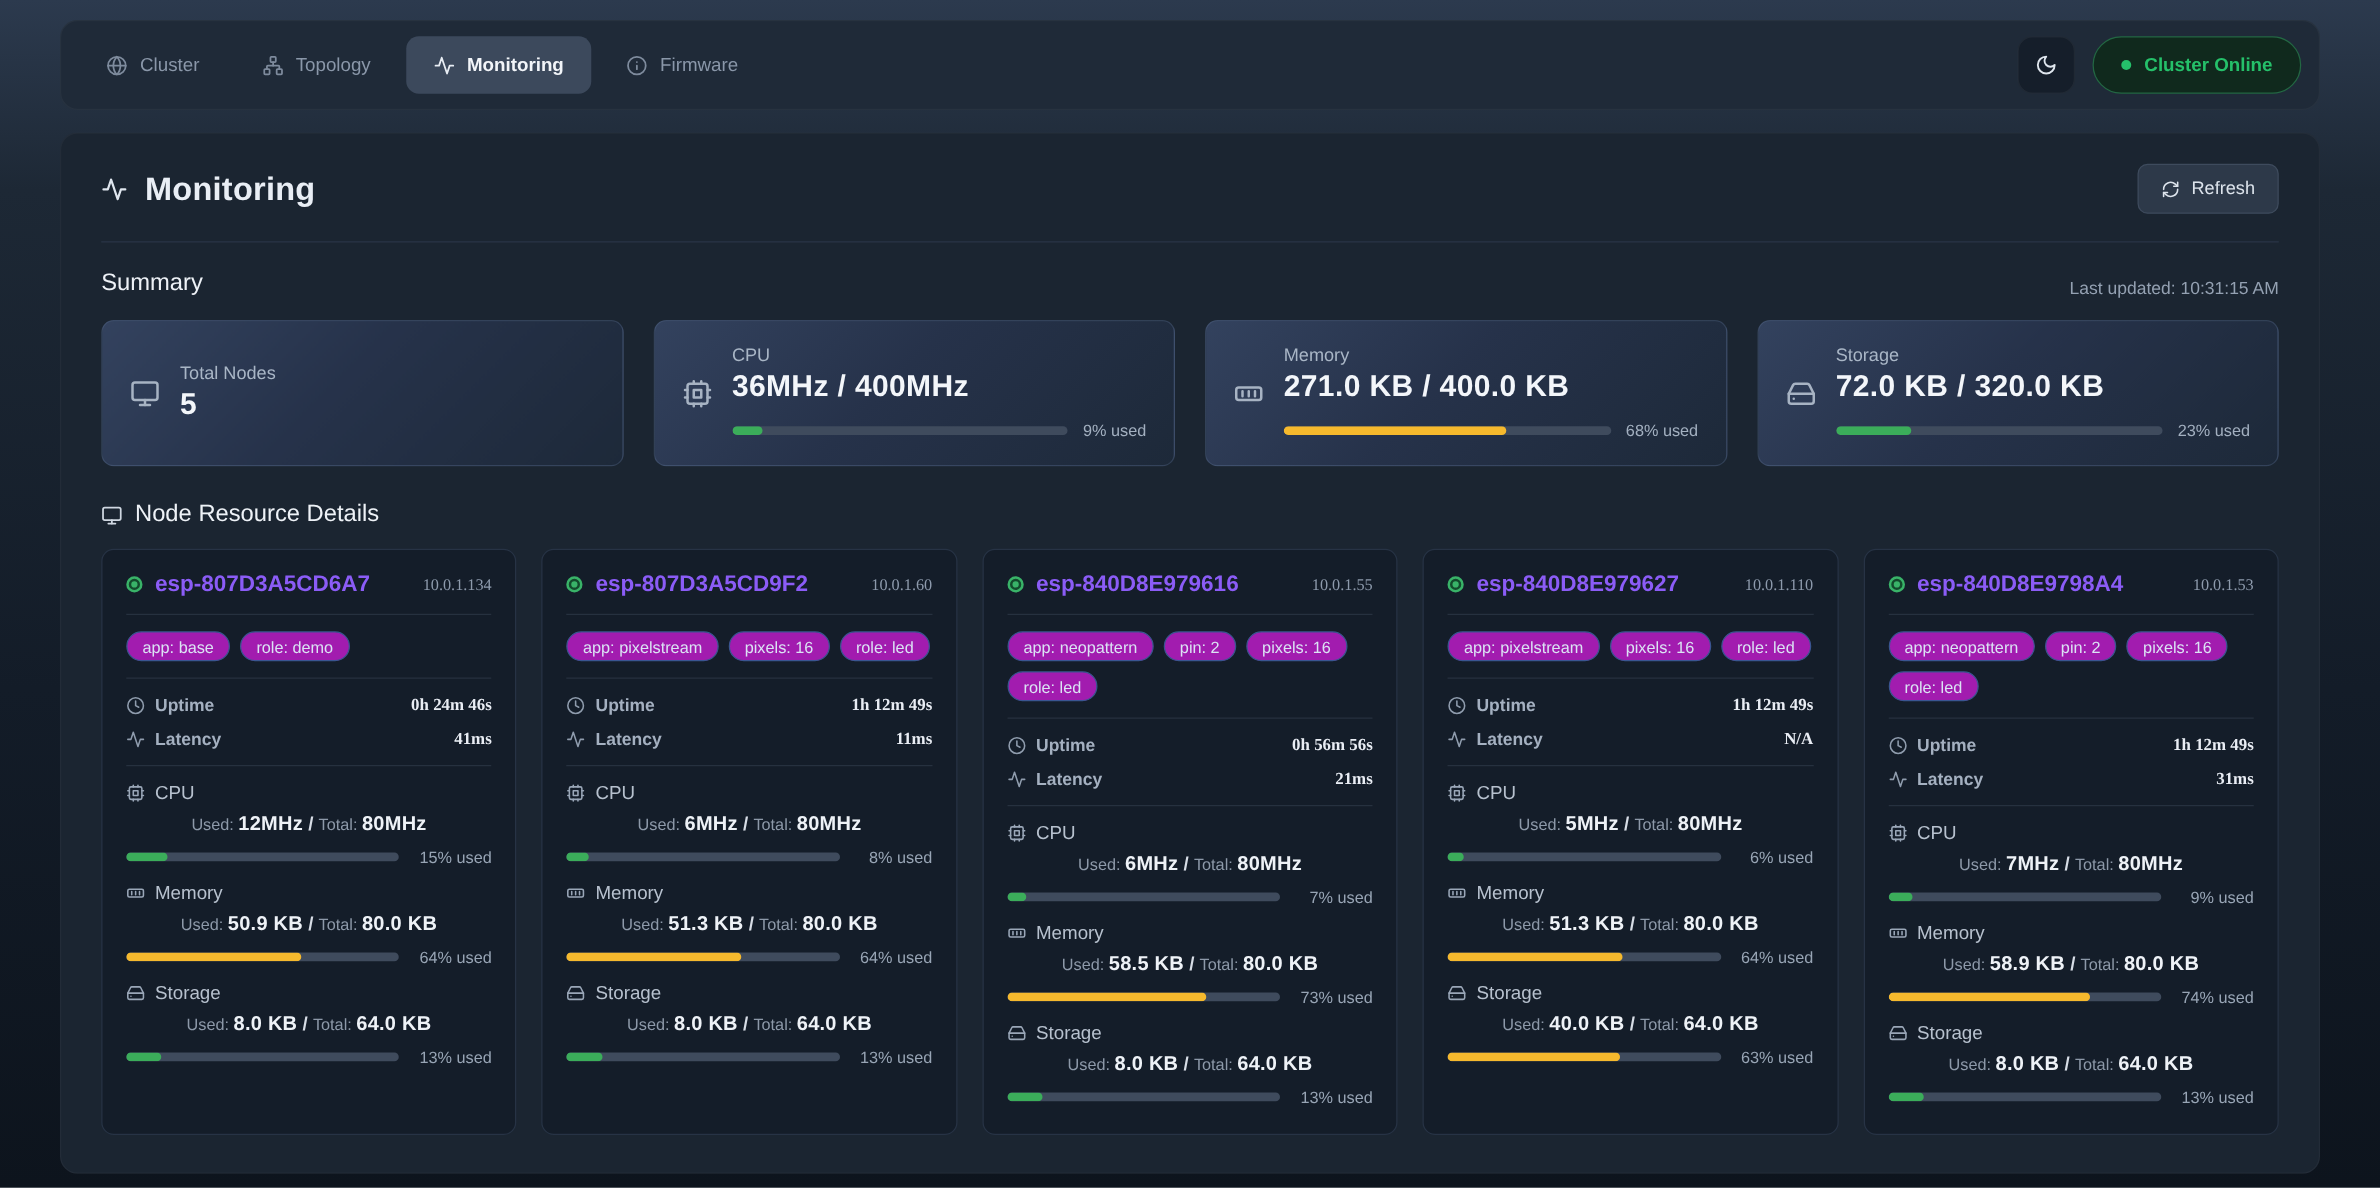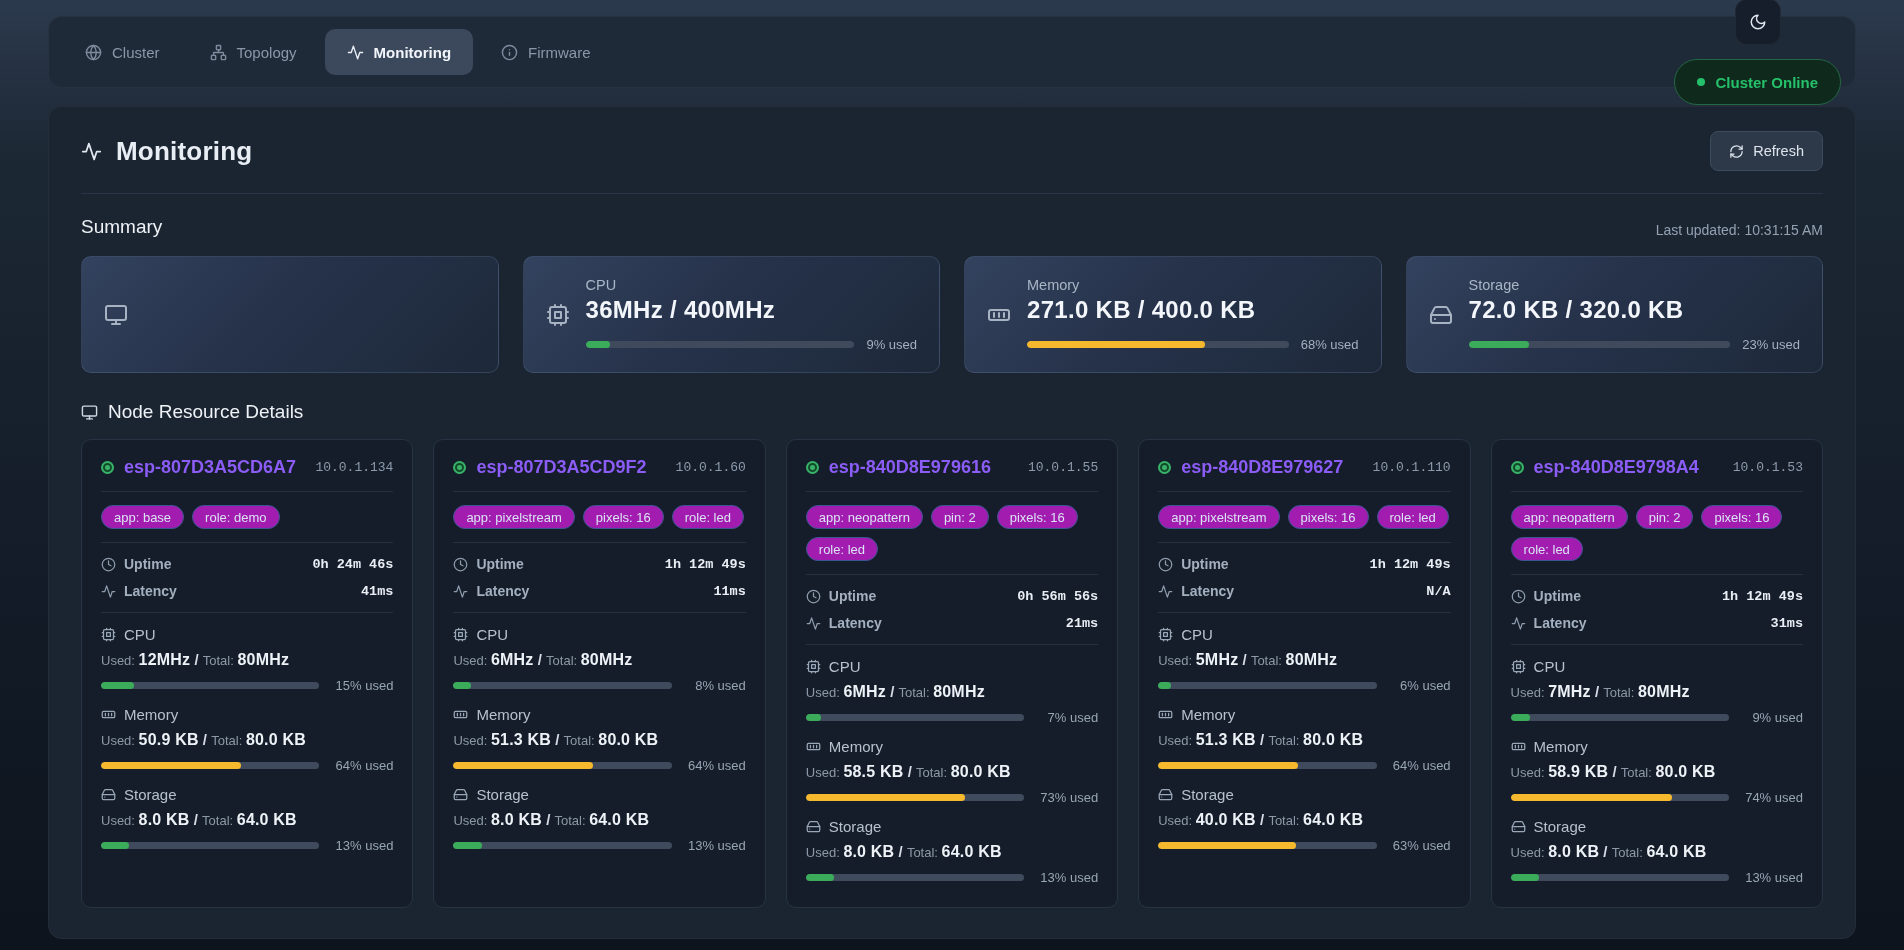--- a/index.html
+++ b/index.html
@@ -2,42 +2,42 @@
 <html><head>
 <meta charset="utf-8">
 <style>
   * { margin:0; padding:0; box-sizing:border-box; }
   html,body { width:1904px; height:950px; overflow:hidden; }
   body {
     font-family:"Liberation Sans","DejaVu Sans",sans-serif;
     background:linear-gradient(180deg,#2c3a4e 0%,#1d2835 16%,#131c28 58%,#0d141d 100%);
     color:#e9eef5;
   }
-  .mono { font-family:Liberation Mono, monospace; }
+  .mono { font-family:Liberation Serif, serif; }
   .icon { display:inline-flex; align-items:center; justify-content:center; flex:none; }
   .icon svg { width:1em; height:1em; display:block; }
 
   
   .nav {
     margin:16px 48px 0; height:72px; border-radius:14px;
     background:#1f2a38; border:1px solid rgba(255,255,255,0.04);
     display:flex; align-items:center; padding:0 14px;
   }
   .tabs { display:flex; align-items:center; gap:6px; }
   .tab {
     display:flex; align-items:center; gap:10px; height:46px; padding:0 22px;
     border-radius:10px; border:none; background:transparent; cursor:pointer;
     font-family:inherit; font-size:15px; color:#8focal;
     color:#8removed;
   }
   .tab { color:#8a97a9; }
   .tab .icon { font-size:17px; color:#7e8b9d; }
   .tab.active { background:#3c495c; color:#f2f5f9; font-weight:bold; }
   .tab.active .icon { color:#e8edf4; }
-  .nav-right { margin-left:auto; display:flex; align-items:center; gap:14px;flex-direction:column; }
+  .nav-right { margin-left:auto; display:flex; align-items:center; gap:14px; }
   .icon-btn {
     width:46px; height:46px; border-radius:12px; background:#151e2a; border:1px solid rgba(255,255,255,0.05);
     display:flex; align-items:center; justify-content:center; cursor:pointer; color:#dfe6ee; font-size:18px;
   }
   .status-pill {
     height:46px; padding:0 22px; border-radius:999px; display:flex; align-items:center; gap:10px;
     background:#10291d; border:1px solid #236743; color:#25c06a; font-weight:bold; font-size:15px; cursor:default;
   }
   .status-pill .dot { width:8px; height:8px; border-radius:50%; background:#25c06a; }
 
@@ -93,21 +93,21 @@
     padding:4px 12px 3px; border-radius:999px; background:#a21caf; border:1px solid #3a5590;
     font-size:13px; color:#dbe3f4; white-space:nowrap;
   }
   .stat-row { display:flex; align-items:center; margin:11px 0; }
   .stat-row .icon { font-size:15px; color:#8f9cad; margin-right:8px; }
   .stat-label { font-size:14px; font-weight:bold; color:#a4b0c0; }
   .stat-value { margin-left:auto; font-size:13.5px; font-weight:bold; color:#e9edf4; }
   .res-block { margin-top:13px; }
   .res-head { display:flex; align-items:center; gap:8px; font-size:15px; color:#b7c1ce; }
   .res-head .icon { font-size:15px; color:#9aa7b8; }
-  .res-usage { margin:8px 0 9px; font-size:13px; color:#8d99a9; }
+  .res-usage { margin:8px 0 9px; font-size:13px; color:#8d99a9;text-align:center; }
   .res-usage b { font-size:16px; color:#eef2f7; letter-spacing:0.2px; }
   .res-usage .slash { font-size:15px; font-weight:bold; color:#d7dde6; }
   .node-card .bar-row { margin-top:0; gap:10px; }
   .node-card .bar-track { height:7px; }
   .node-card .pct { font-size:13px; color:#98a5b5; min-width:64px; text-align:right; }
 </style>
 </head>
 <body>
 
 <nav class="nav">
@@ -198,20 +198,24 @@
   </div>
   <div class="summary-grid">
       <div class="sum-card">
         <span class="icon" style="font-size: 24px;">
           <svg viewBox="0 0 24 24" fill="none" stroke="currentColor" stroke-width="2" stroke-linecap="round" stroke-linejoin="round">
             <rect x="2" y="3" width="20" height="14" rx="2"></rect>
             <path d="M8 21h8"></path>
             <path d="M12 17v4"></path>
           </svg>
         </span>
+        <div class="sum-body">
+          <div class="sum-label">Total Nodes</div>
+          <div class="sum-value">5</div>
+        </div>
       </div>
       <div class="sum-card">
         <span class="icon" style="font-size: 24px;">
           <svg viewBox="0 0 24 24" fill="none" stroke="currentColor" stroke-width="2" stroke-linecap="round" stroke-linejoin="round">
             <rect x="4" y="4" width="16" height="16" rx="2"></rect>
             <rect x="9" y="9" width="6" height="6"></rect>
             <path d="M9 2v2M15 2v2M9 20v2M15 20v2M2 9h2M2 15h2M20 9h2M20 15h2"></path>
           </svg>
         </span>
         <div class="sum-body">

